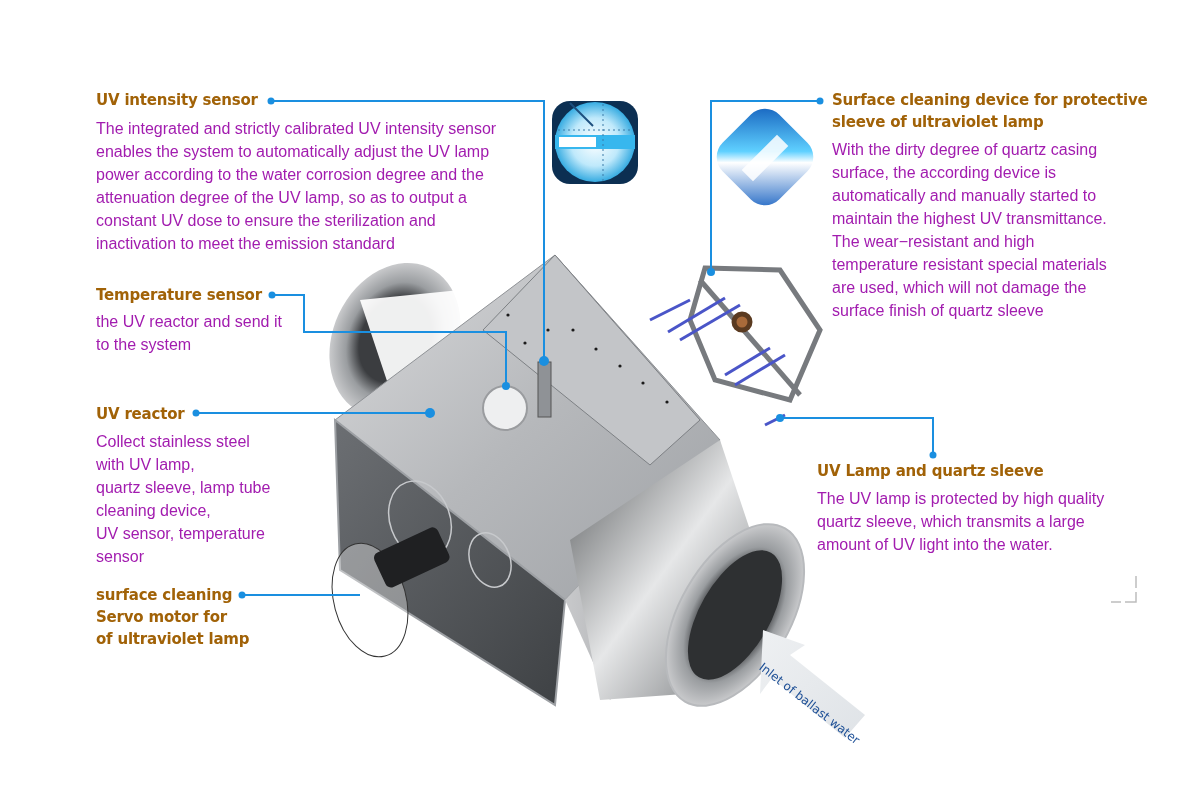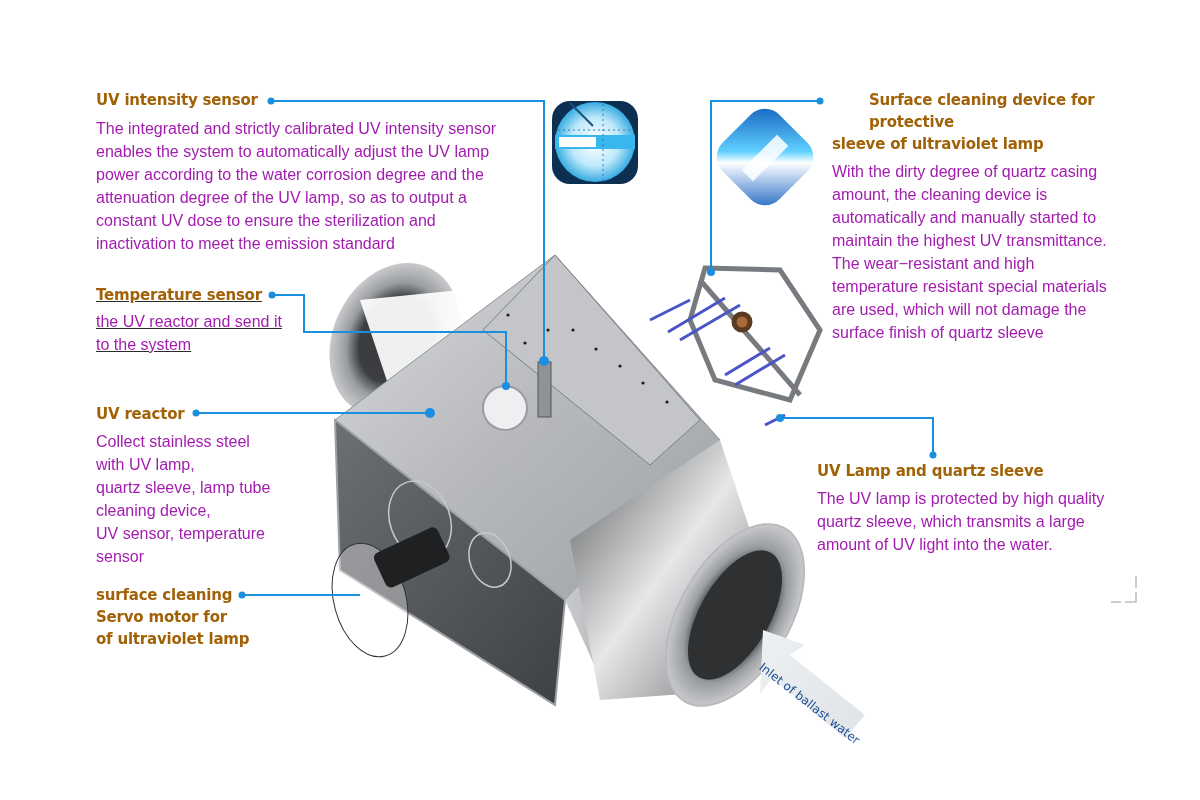--- a/index.html
+++ b/index.html
@@ -196,21 +196,21 @@
   <div class="callout-body" style="margin-top:6px;">
     <span class="ln">The integrated and strictly calibrated UV intensity sensor</span>
     <span class="ln">enables the system to automatically adjust the UV lamp</span>
     <span class="ln">power according to the water corrosion degree and the</span>
     <span class="ln">attenuation degree of the UV lamp, so as to output a</span>
     <span class="ln">constant UV dose to ensure the sterilization and</span>
     <span class="ln">inactivation to meet the emission standard</span>
   </div>
 </div>
 
-<div class="callout" style="left:96px; top:284px; width:220px;text-decoration:underline;">
+<div class="callout" style="left:96px; top:284px; width:220px;">
   <div class="callout-title">Temperature sensor</div>
   <div class="callout-body" style="margin-top:4px;">
     <span class="ln">the UV reactor and send it</span>
     <span class="ln">to the system</span>
   </div>
 </div>
 
 <div class="callout" style="left:96px; top:403px; width:220px;">
   <div class="callout-title">UV reactor</div>
   <div class="callout-body" style="margin-top:5px;">
@@ -226,26 +226,26 @@
 <div class="callout" style="left:96px; top:584px; width:200px;">
   <div class="callout-title">
     <span class="ln" style="display:block;">surface cleaning</span>
     <span class="ln" style="display:block;">Servo motor for</span>
     <span class="ln" style="display:block;">of ultraviolet lamp</span>
   </div>
 </div>
 
 <div class="callout" style="left:832px; top:89px; width:330px;">
   <div class="callout-title">
-    <span class="ln" style="display:block;margin-left:37px;">Surface cleaning device for protective</span>
+    <span class="ln" style="display:block;">Surface cleaning device for protective</span>
     <span class="ln" style="display:block;">sleeve of ultraviolet lamp</span>
   </div>
   <div class="callout-body" style="margin-top:5px;">
     <span class="ln">With the dirty degree of quartz casing</span>
-    <span class="ln">amount, the cleaning device is</span>
+    <span class="ln">surface, the according device is</span>
     <span class="ln">automatically and manually started to</span>
     <span class="ln">maintain the highest UV transmittance.</span>
     <span class="ln">The wear−resistant and high</span>
     <span class="ln">temperature resistant special materials</span>
     <span class="ln">are used, which will not damage the</span>
     <span class="ln">surface finish of quartz sleeve</span>
   </div>
 </div>
 
 <div class="callout" style="left:817px; top:460px; width:330px;">

